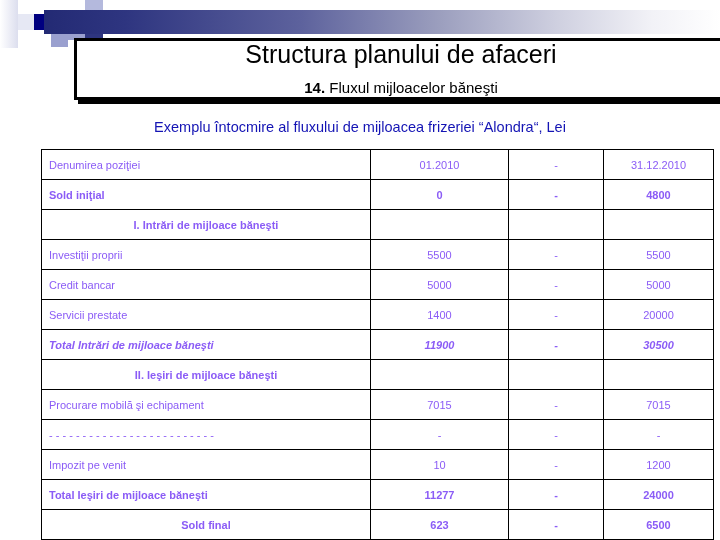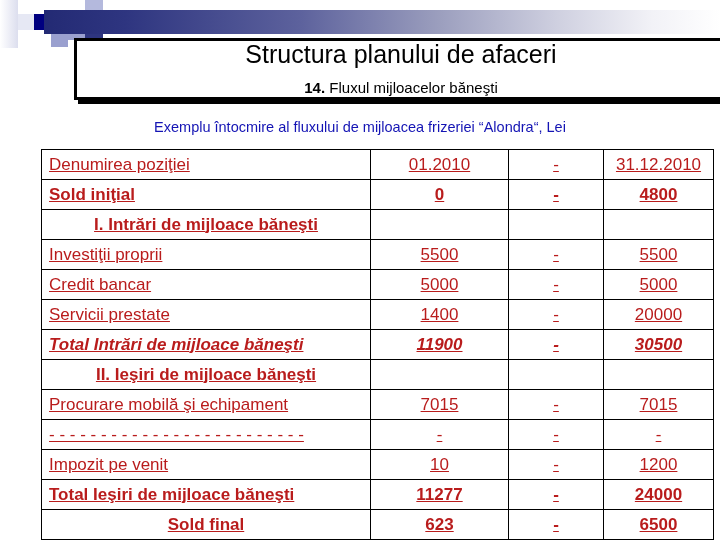--- a/index.html
+++ b/index.html
@@ -85,26 +85,25 @@
     left: 41px;
     top: 149px;
     width: 649px;
     border-collapse: collapse;
     table-layout: fixed;
   }
   #cashflow-table td {
     border: 1px solid #000000;
     height: 29px;
     padding: 0 7px;
-    font-size: 17px;
-    color: #b91c1c;
+    font-size: 11px;
+    color: #8b5cf6;
     vertical-align: middle;
     overflow: hidden;
     white-space: nowrap;
-    text-decoration: underline;
   }
   .col-name   { width: 329px; }
   .col-v1     { width: 138px; text-align: center; }
   .col-v2     { width: 95px;  text-align: center; }
   .col-v3     { width: 110px; text-align: center; }
 
   tr.bold td      { font-weight: bold; }
   tr.bolditalic td{ font-weight: bold; font-style: italic; }
   td.center-name  { text-align: center; padding-right: 18px; }
   td.center-plain { text-align: center; }

